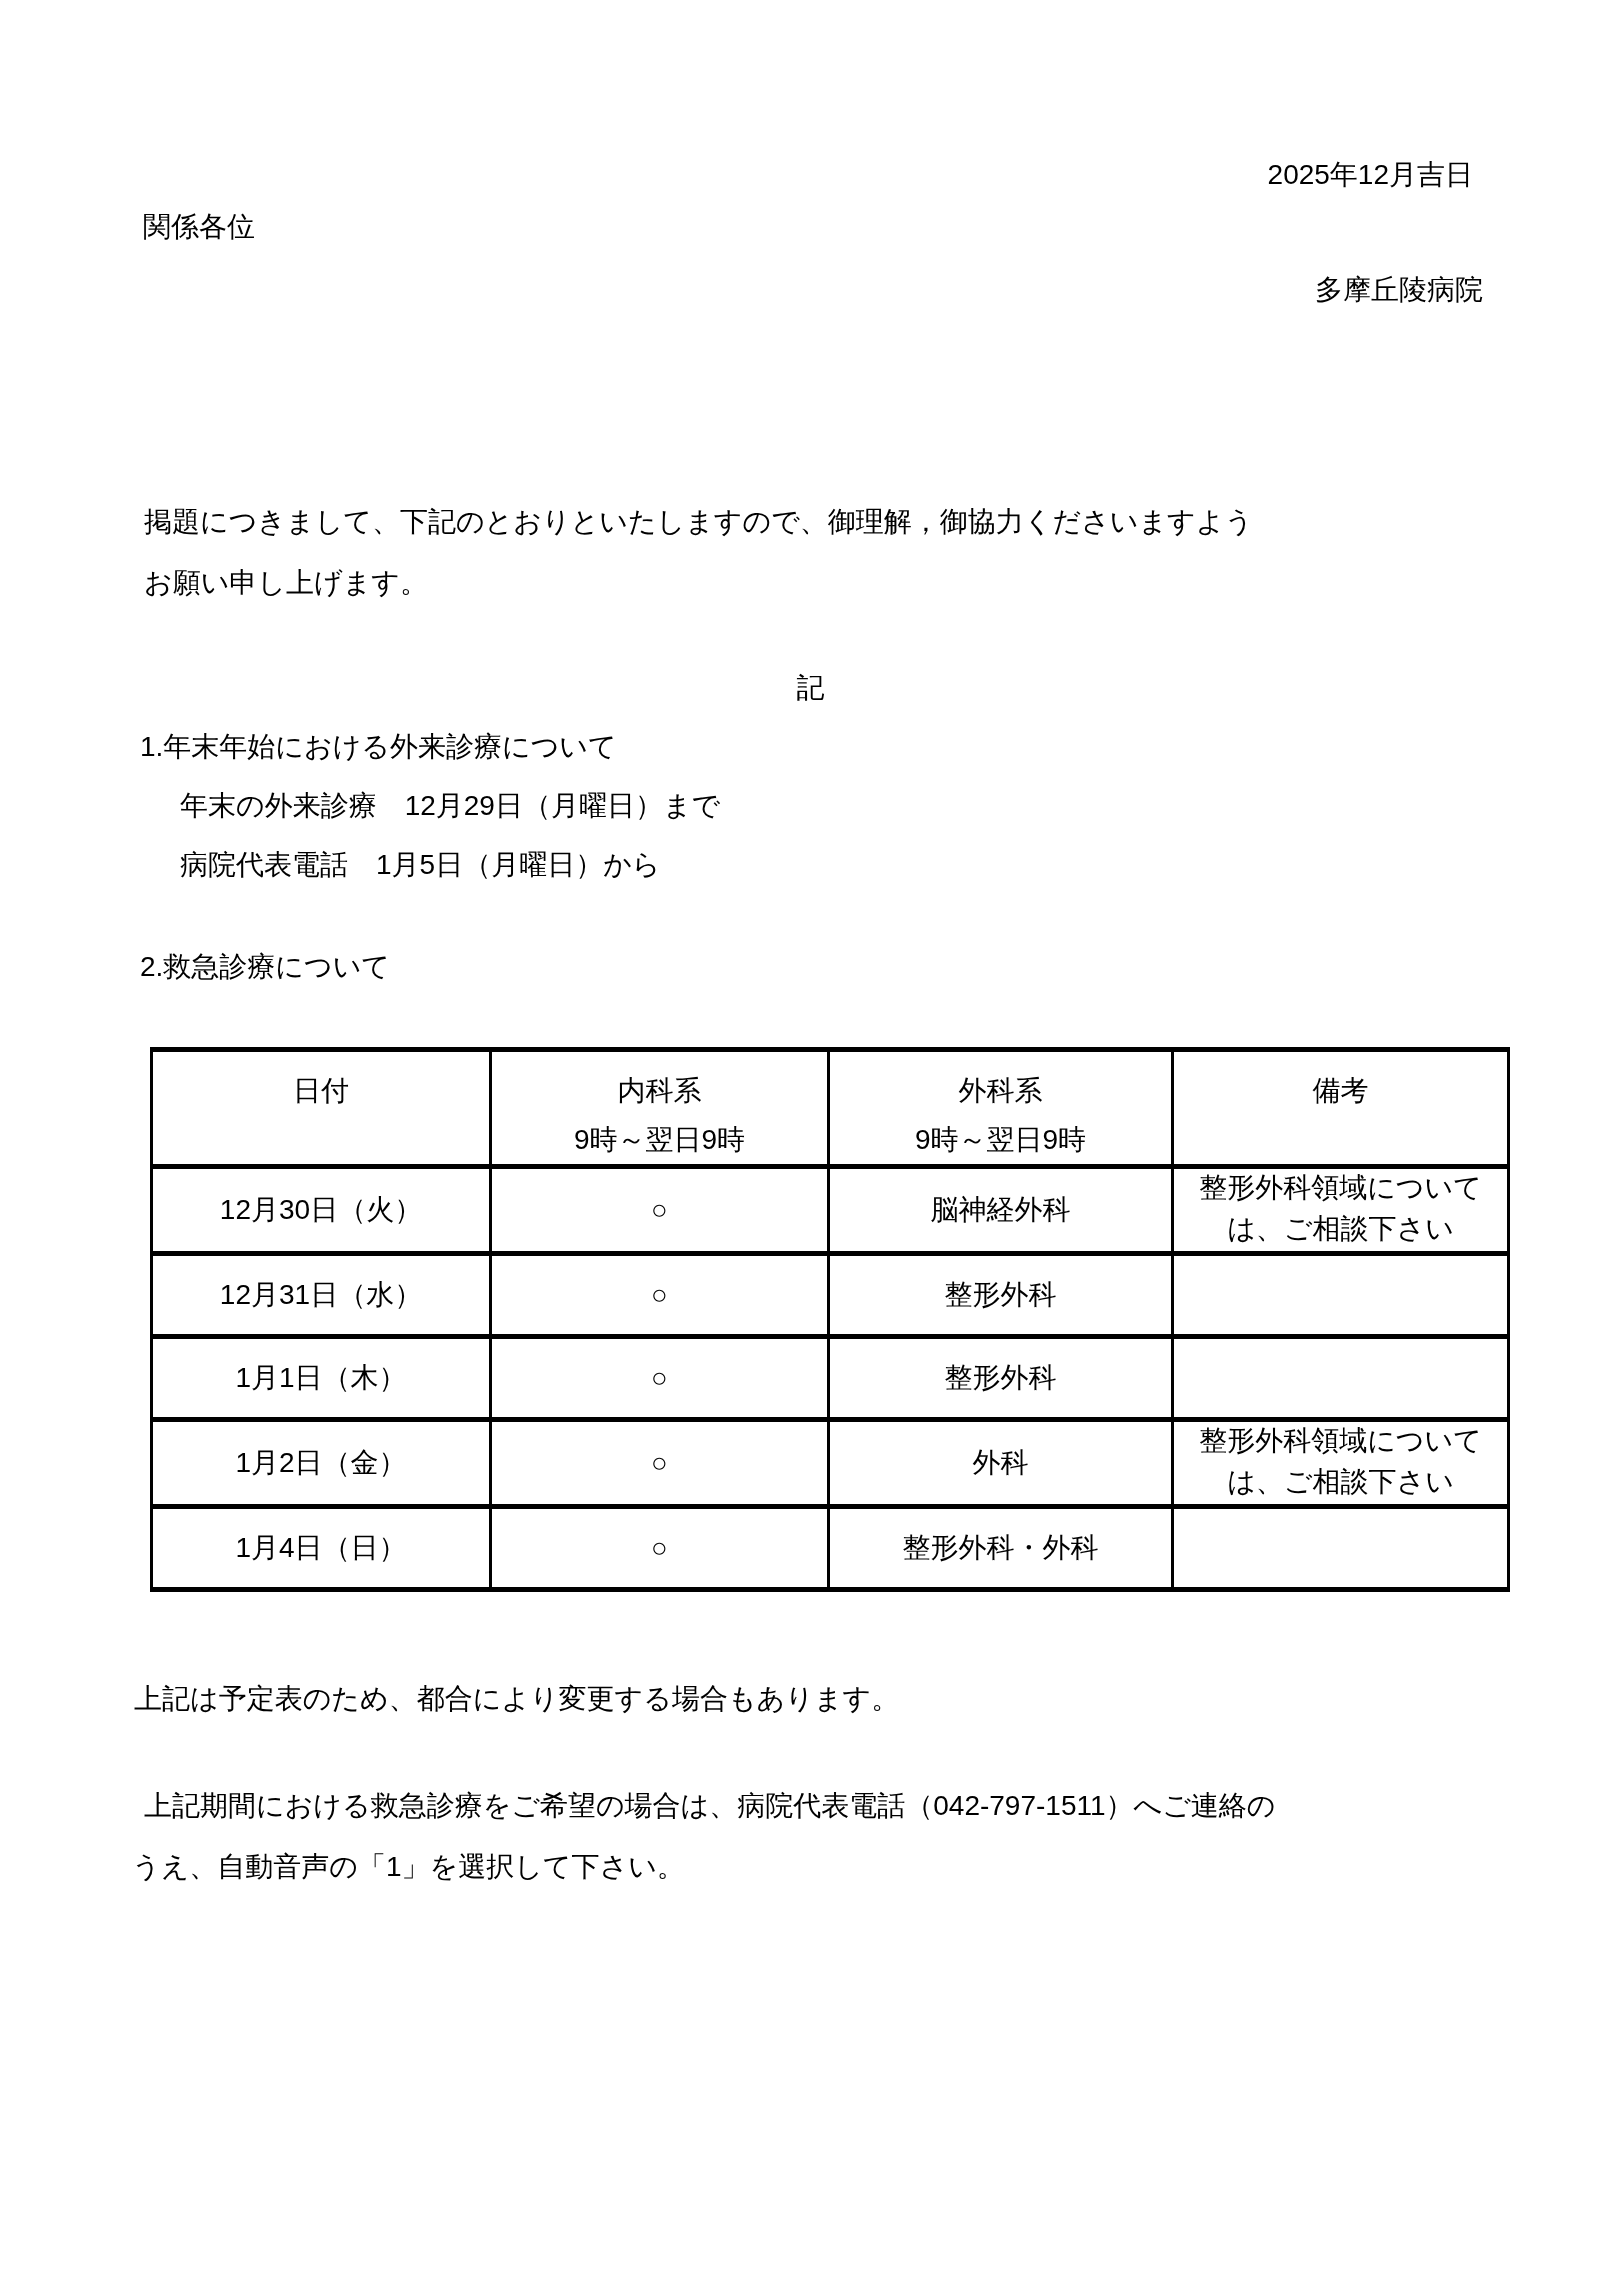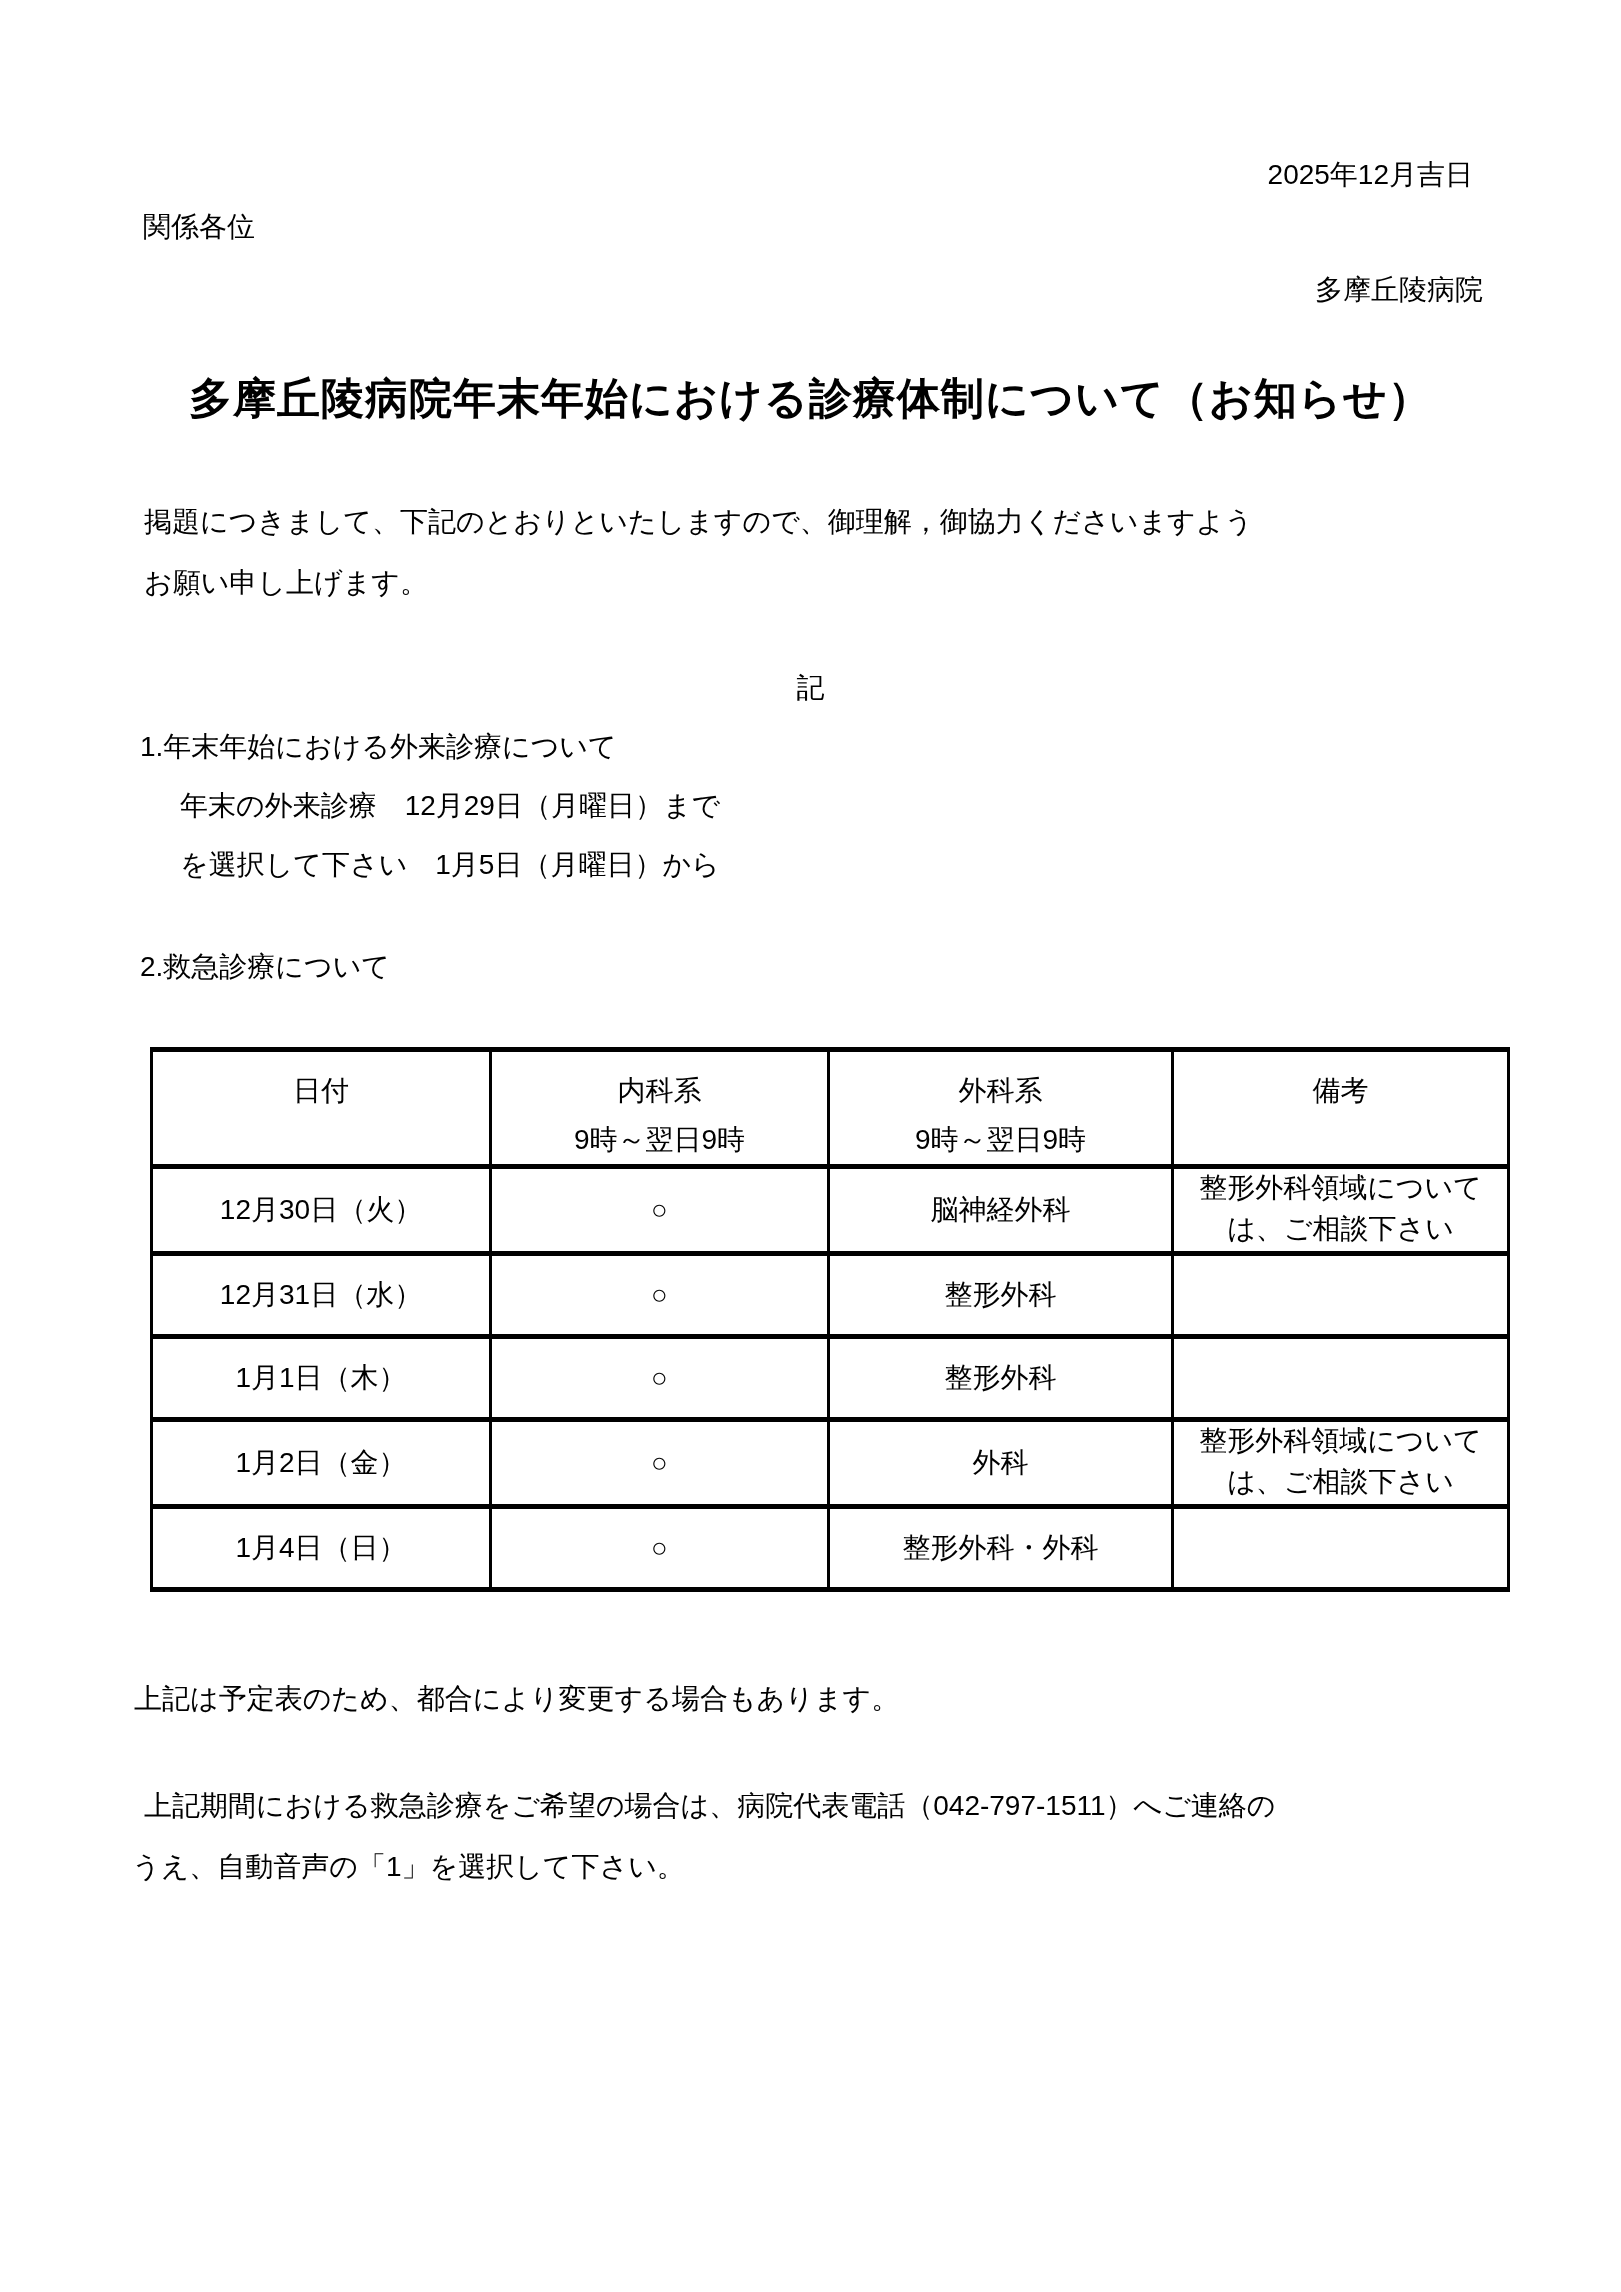--- a/index.html
+++ b/index.html
@@ -84,30 +84,29 @@
 </style>
 </head>
 <body>
 
 <div class="page">
 
   <div class="abs date-line">2025年12月吉日</div>
   <div class="abs recipient">関係各位</div>
   <div class="abs sender">多摩丘陵病院</div>
 
-  <div class="abs doc-title">多摩丘陵病院年末年始における診療体制について（お知らせ）</div>
 
   <div class="abs greeting-1">掲題につきまして、下記のとおりといたしますので、御理解，御協力くださいますよう</div>
   <div class="abs greeting-2">お願い申し上げます。</div>
 
   <div class="abs record-marker">記</div>
 
   <div class="abs sec1-heading">1.年末年始における外来診療について</div>
   <div class="abs sec1-item-1">年末の外来診療　12月29日（月曜日）まで</div>
-  <div class="abs sec1-item-2">を選択して下さい　1月5日（月曜日）から</div>
+  <div class="abs sec1-item-2">病院代表電話　1月5日（月曜日）から</div>
 
   <div class="abs sec2-heading">2.救急診療について</div>
 
   <table class="schedule">
     <colgroup>
       <col style="width:339px">
       <col style="width:338px">
       <col style="width:344px">
       <col style="width:336px">
     </colgroup>

